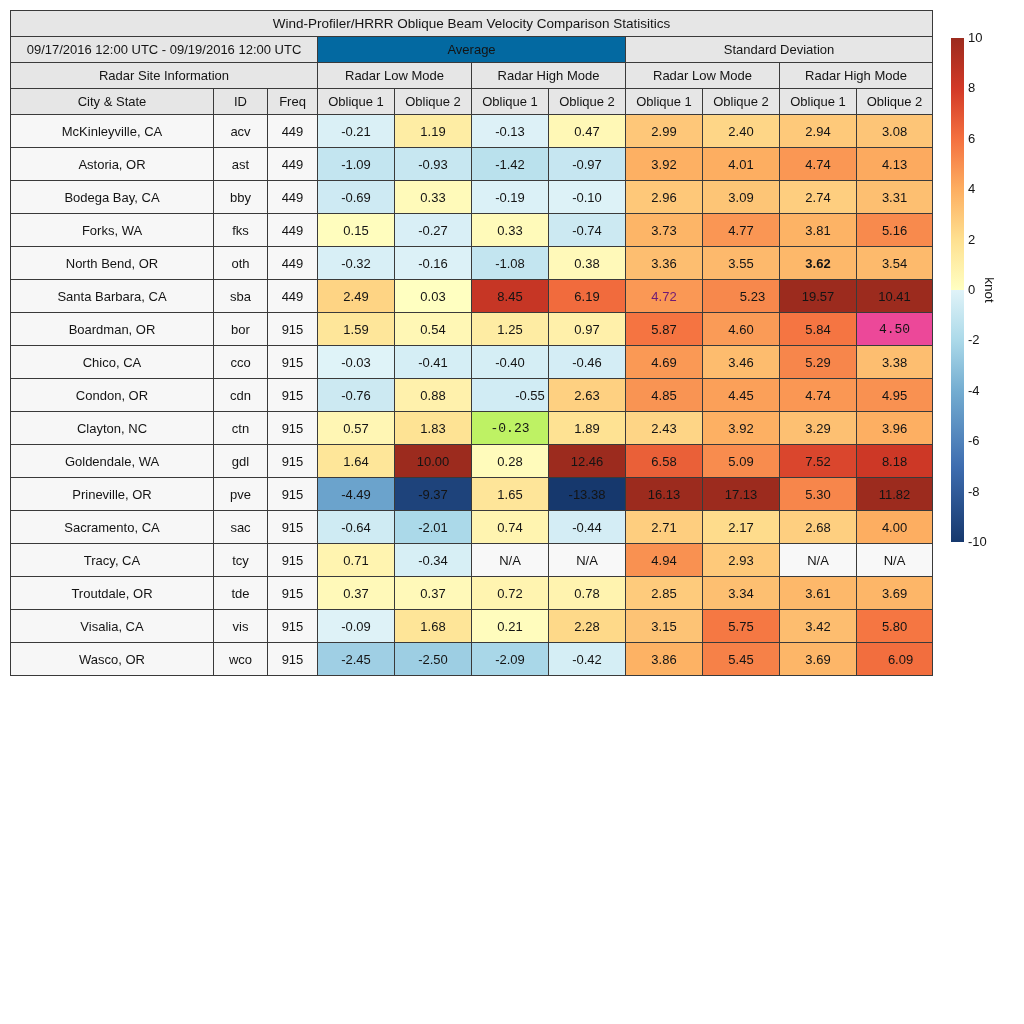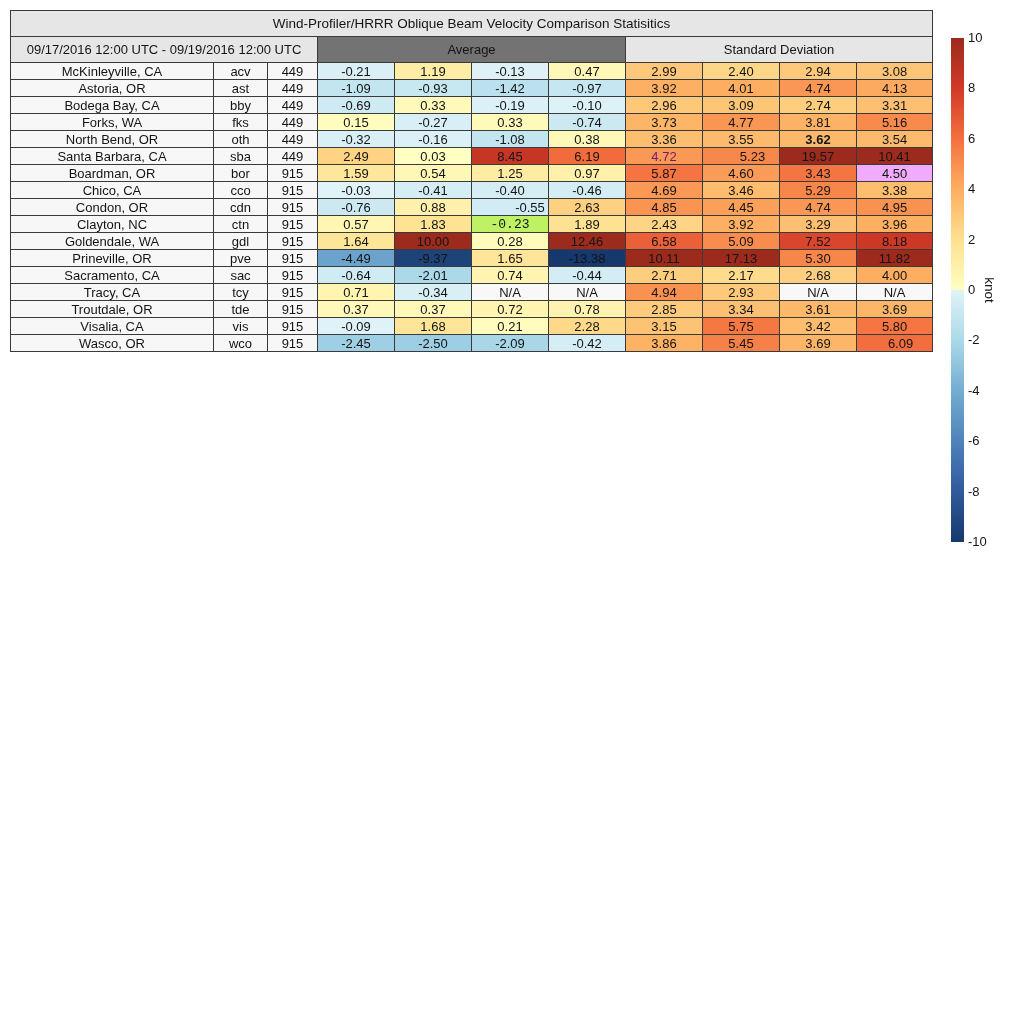--- a/index.html
+++ b/index.html
@@ -30,21 +30,21 @@
     border: 1px solid #3a3a3a;
     text-align: center;
     vertical-align: middle;
     padding: 0;
     font-weight: normal;
     overflow: hidden;
     white-space: nowrap;
   }
   tr.title-row th { height: 25px; font-size: 13.5px; }
   tr.hdr th { height: 25px; }
-  tbody tr { height: 17px; }
+  tbody tr { height: 33px; }
   .cbar-wrap { position: absolute; }
   .cbar {
     position: absolute;
     left: 0; top: 0;
     width: 13px;
   }
   .cbar-tick {
     position: absolute;
     left: 17px;
     height: 16px;
@@ -77,22 +77,42 @@
         <col style="width:77px">
         <col style="width:77px">
         <col style="width:76px">
     </colgroup>
     <thead>
       <tr class="title-row">
         <th colspan="11" class="hbg" style="background: rgb(230, 230, 230);">Wind-Profiler/HRRR Oblique Beam Velocity Comparison Statisitics</th>
       </tr>
       <tr class="hdr">
         <th colspan="3" class="hbg" style="background: rgb(230, 230, 230);">09/17/2016 12:00 UTC - 09/19/2016 12:00 UTC</th>
-        <th colspan="4" class="hbg" style="background: #737373;">Average</th>
+        <th colspan="4" class="hbg" style="background: #0369a1;">Average</th>
         <th colspan="4" class="hbg" style="background: rgb(230, 230, 230);">Standard Deviation</th>
+      </tr>
+      <tr class="hdr">
+        <th colspan="3" class="hbg" style="background: rgb(230, 230, 230);">Radar Site Information</th>
+        <th colspan="2" class="hbg" style="background: rgb(230, 230, 230);">Radar Low Mode</th>
+        <th colspan="2" class="hbg" style="background: rgb(230, 230, 230);">Radar High Mode</th>
+        <th colspan="2" class="hbg" style="background: rgb(230, 230, 230);">Radar Low Mode</th>
+        <th colspan="2" class="hbg" style="background: rgb(230, 230, 230);">Radar High Mode</th>
+      </tr>
+      <tr class="hdr">
+        <th class="hbg" style="background: rgb(230, 230, 230);">City &amp; State</th>
+        <th class="hbg" style="background: rgb(230, 230, 230);">ID</th>
+        <th class="hbg" style="background: rgb(230, 230, 230);">Freq</th>
+        <th class="hbg" style="background: rgb(230, 230, 230);">Oblique 1</th>
+        <th class="hbg" style="background: rgb(230, 230, 230);">Oblique 2</th>
+        <th class="hbg" style="background: rgb(230, 230, 230);">Oblique 1</th>
+        <th class="hbg" style="background: rgb(230, 230, 230);">Oblique 2</th>
+        <th class="hbg" style="background: rgb(230, 230, 230);">Oblique 1</th>
+        <th class="hbg" style="background: rgb(230, 230, 230);">Oblique 2</th>
+        <th class="hbg" style="background: rgb(230, 230, 230);">Oblique 1</th>
+        <th class="hbg" style="background: rgb(230, 230, 230);">Oblique 2</th>
       </tr>
     </thead>
     <tbody id="table-body">
         <tr>
           <td style="background: rgb(247, 247, 247);">McKinleyville, CA</td>
           <td style="background: rgb(247, 247, 247);">acv</td>
           <td style="background: rgb(247, 247, 247);">449</td>
           <td style="background: rgb(218, 240, 246); color: rgb(20, 20, 20);">-0.21</td>
           <td style="background: rgb(254, 237, 164); color: rgb(20, 20, 20);">1.19</td>
           <td style="background: rgb(221, 241, 247); color: rgb(20, 20, 20);">-0.13</td>
@@ -170,22 +190,22 @@
         <tr>
           <td style="background: rgb(247, 247, 247);">Boardman, OR</td>
           <td style="background: rgb(247, 247, 247);">bor</td>
           <td style="background: rgb(247, 247, 247);">915</td>
           <td style="background: rgb(254, 230, 154); color: rgb(20, 20, 20);">1.59</td>
           <td style="background: rgb(255, 247, 181); color: rgb(20, 20, 20);">0.54</td>
           <td style="background: rgb(254, 236, 163); color: rgb(20, 20, 20);">1.25</td>
           <td style="background: rgb(255, 240, 170); color: rgb(20, 20, 20);">0.97</td>
           <td style="background: rgb(245, 116, 65); color: rgb(20, 20, 20);">5.87</td>
           <td style="background: rgb(250, 155, 87); color: rgb(20, 20, 20);">4.60</td>
-          <td style="background: rgb(245, 117, 66); color: rgb(20, 20, 20);">3.43</td>
-          <td style="background: #f0abfc; color: rgb(20, 20, 20);">4.50</td>
+          <td style="background: rgb(245, 117, 66); color: rgb(20, 20, 20);">5.84</td>
+          <td style="background: #ec4899; color: rgb(20, 20, 20); font-family: Liberation Mono, monospace;">4.50</td>
         </tr>
         <tr>
           <td style="background: rgb(247, 247, 247);">Chico, CA</td>
           <td style="background: rgb(247, 247, 247);">cco</td>
           <td style="background: rgb(247, 247, 247);">915</td>
           <td style="background: rgb(223, 243, 248); color: rgb(20, 20, 20);">-0.03</td>
           <td style="background: rgb(213, 238, 245); color: rgb(20, 20, 20);">-0.41</td>
           <td style="background: rgb(213, 238, 245); color: rgb(20, 20, 20);">-0.40</td>
           <td style="background: rgb(212, 237, 245); color: rgb(20, 20, 20);">-0.46</td>
           <td style="background: rgb(250, 153, 85); color: rgb(20, 20, 20);">4.69</td>
@@ -233,21 +253,21 @@
           <td style="background: rgb(205, 56, 38); color: rgb(20, 20, 20);">8.18</td>
         </tr>
         <tr>
           <td style="background: rgb(247, 247, 247);">Prineville, OR</td>
           <td style="background: rgb(247, 247, 247);">pve</td>
           <td style="background: rgb(247, 247, 247);">915</td>
           <td style="background: rgb(107, 163, 204); color: rgb(20, 20, 20);">-4.49</td>
           <td style="background: rgb(30, 67, 123); color: rgb(20, 20, 20);">-9.37</td>
           <td style="background: rgb(254, 229, 153); color: rgb(20, 20, 20);">1.65</td>
           <td style="background: rgb(22, 56, 109); color: rgb(20, 20, 20);">-13.38</td>
-          <td style="background: rgb(156, 43, 30); color: rgb(20, 20, 20);">10.11</td>
+          <td style="background: rgb(156, 43, 30); color: rgb(20, 20, 20);">16.13</td>
           <td style="background: rgb(156, 43, 30); color: rgb(20, 20, 20);">17.13</td>
           <td style="background: rgb(247, 134, 75); color: rgb(20, 20, 20);">5.30</td>
           <td style="background: rgb(156, 43, 30); color: rgb(20, 20, 20);">11.82</td>
         </tr>
         <tr>
           <td style="background: rgb(247, 247, 247);">Sacramento, CA</td>
           <td style="background: rgb(247, 247, 247);">sac</td>
           <td style="background: rgb(247, 247, 247);">915</td>
           <td style="background: rgb(207, 235, 243); color: rgb(20, 20, 20);">-0.64</td>
           <td style="background: rgb(171, 217, 233); color: rgb(20, 20, 20);">-2.01</td>

